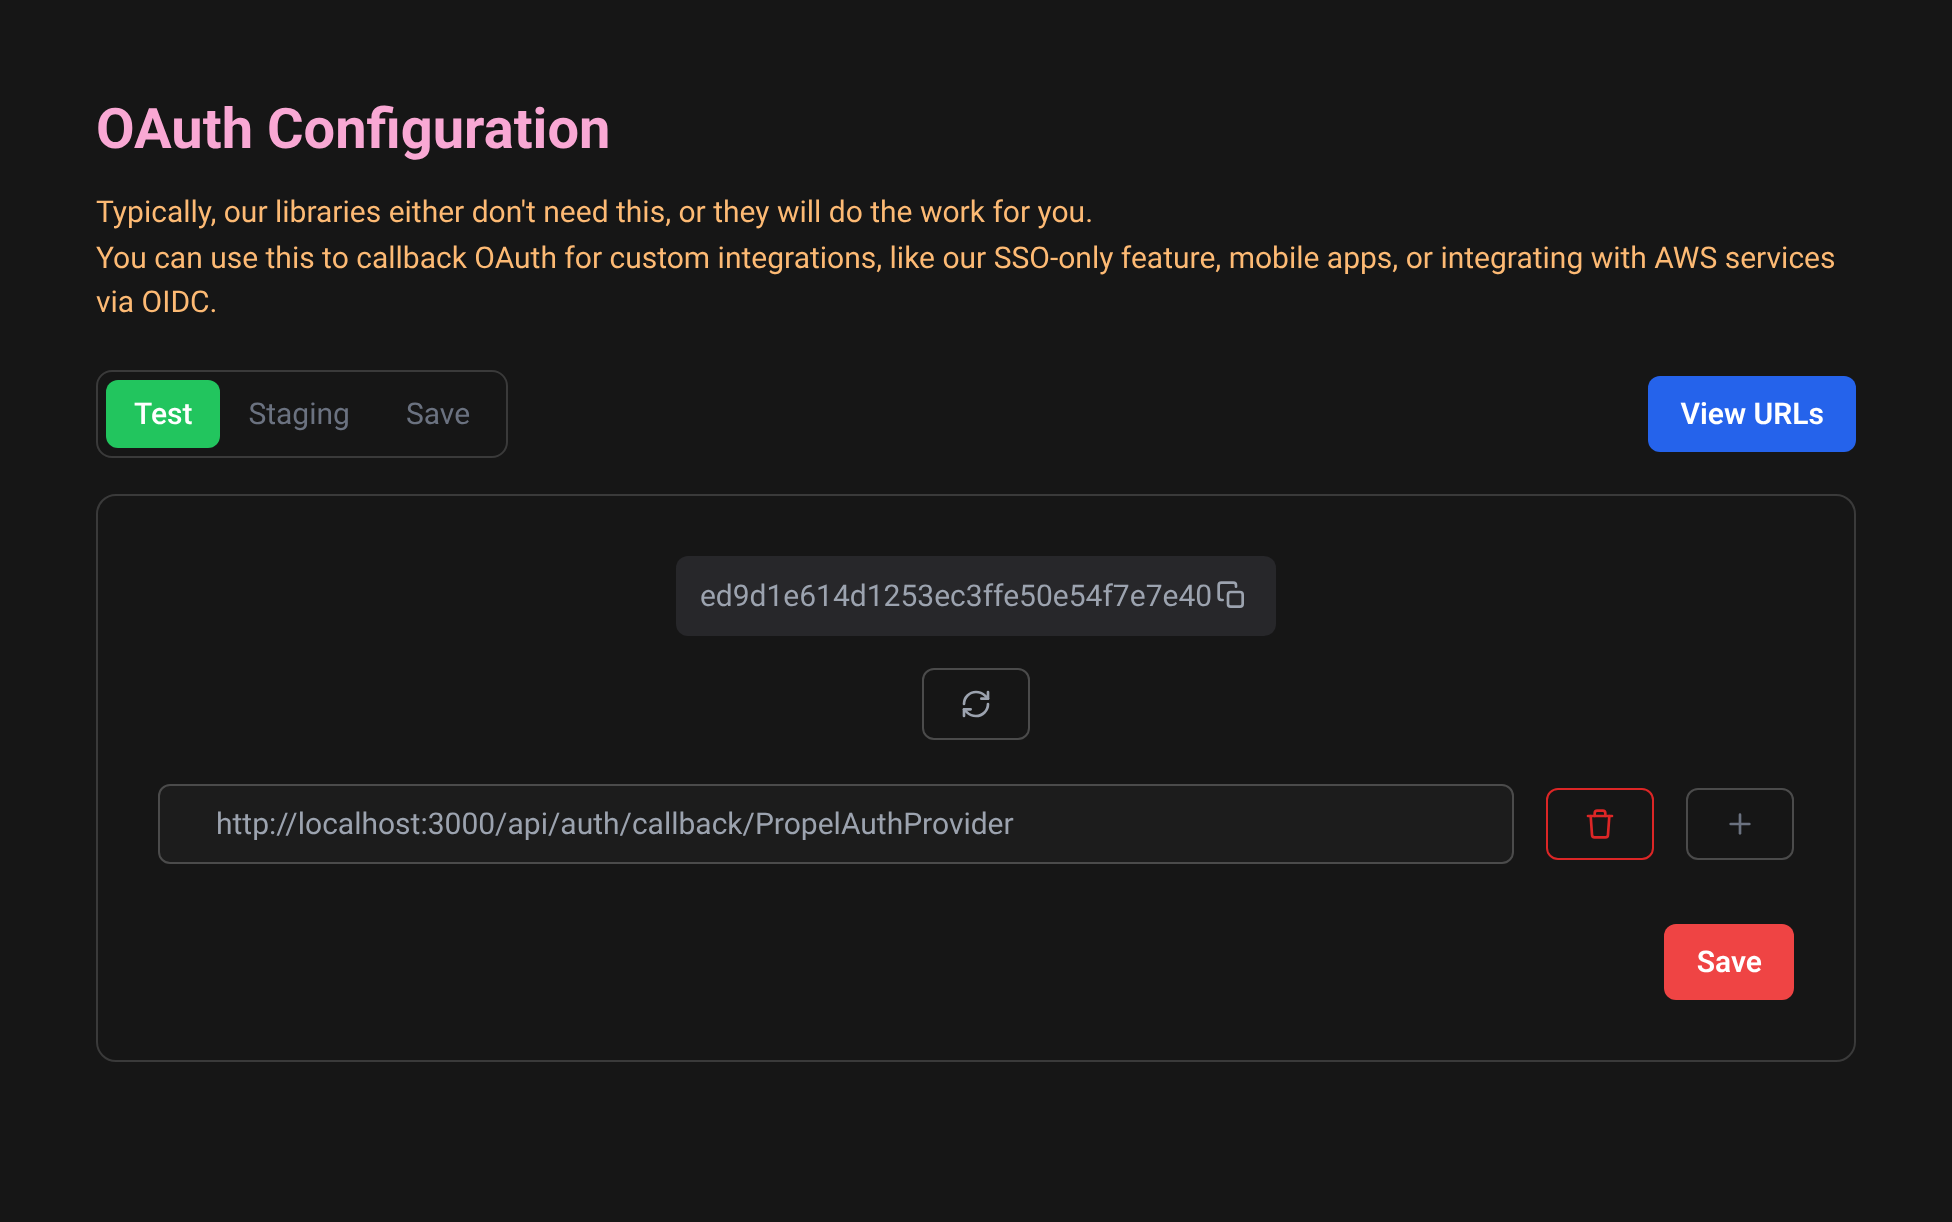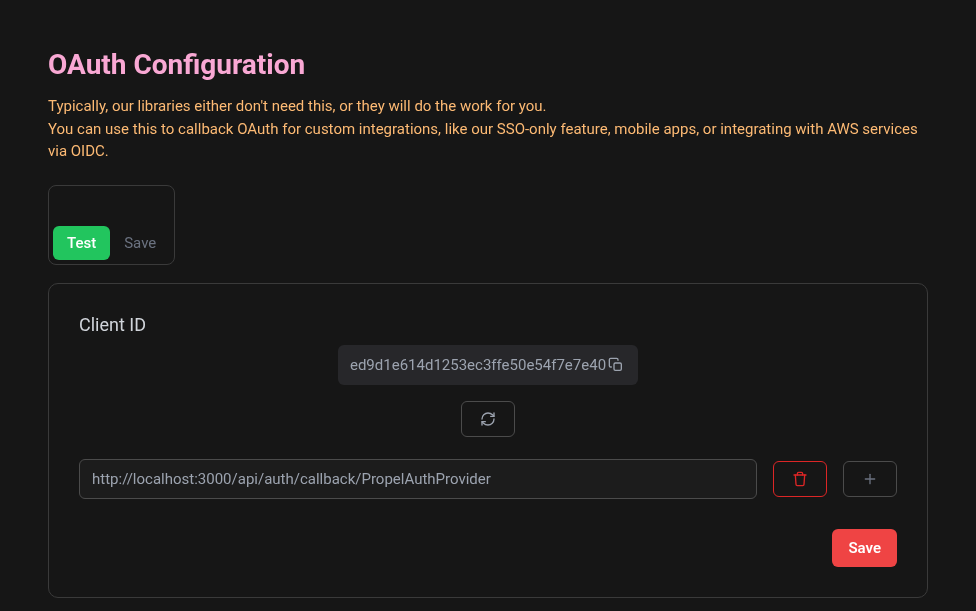--- a/index.html
+++ b/index.html
@@ -42,21 +42,20 @@
     }
     .tab {
       padding: 8px 14px;
       font-size: 15px;
       color: #6b7280;
       background: transparent;
       border: none;
       border-radius: 6px;
       cursor: pointer;
       font-family: inherit;
-      margin-top: 36px;
     }
     .tab.active {
       background: #22c55e;
       color: #fff;
       font-weight: 500;
     }
     .btn-primary {
       background: #2563eb;
       color: #fff;
       border: none;
@@ -121,21 +120,21 @@
     .redirect-row {
       display: flex;
       align-items: center;
       gap: 16px;
     }
     .redirect-input {
       flex: 1;
       background: #1c1c1c;
       border: 1px solid #4b4b4b;
       border-radius: 6px;
-      padding: 10px 12px;
+      padding: 10px 28px;
       color: #9ca3af;
       font-size: 15px;
       font-family: inherit;
       outline: none;
     }
     .icon-btn-danger {
       width: 54px;
       height: 36px;
       border: 1px solid #dc2626;
       border-radius: 6px;
@@ -168,27 +167,28 @@
 </head>
 <body>
 
 <h1 class="page-title">OAuth Configuration</h1>
 <p class="page-description">Typically, our libraries either don't need this, or they will do the work for you.</p>
 <p class="page-description">You can use this to callback OAuth for custom integrations, like our SSO-only feature, mobile apps, or integrating with AWS services via OIDC.</p>
 
 <div class="controls-row">
   <div class="tabs-container">
     <button class="tab active">Test</button>
+    <button class="tab">Staging</button>
     <button class="tab">Save</button>
   </div>
+  <button class="btn-primary">View URLs</button>
 </div>
 
 <div class="card">
 
-  <label class="field-label">Client ID</label>
   <div class="client-id-row">
     <div class="client-id-box">
       <span class="client-id-value">ed9d1e614d1253ec3ffe50e54f7e7e40</span>
       <button class="icon-btn-inline">
         <span>
           <svg width="16" height="16" viewBox="0 0 24 24" fill="none" stroke="#9ca3af" stroke-width="2" stroke-linecap="round" stroke-linejoin="round">
             <rect x="9" y="9" width="11" height="11" rx="2"></rect>
             <path d="M5 15H4a2 2 0 0 1-2-2V4a2 2 0 0 1 2-2h9a2 2 0 0 1 2 2v1"></path>
           </svg>
         </span>

